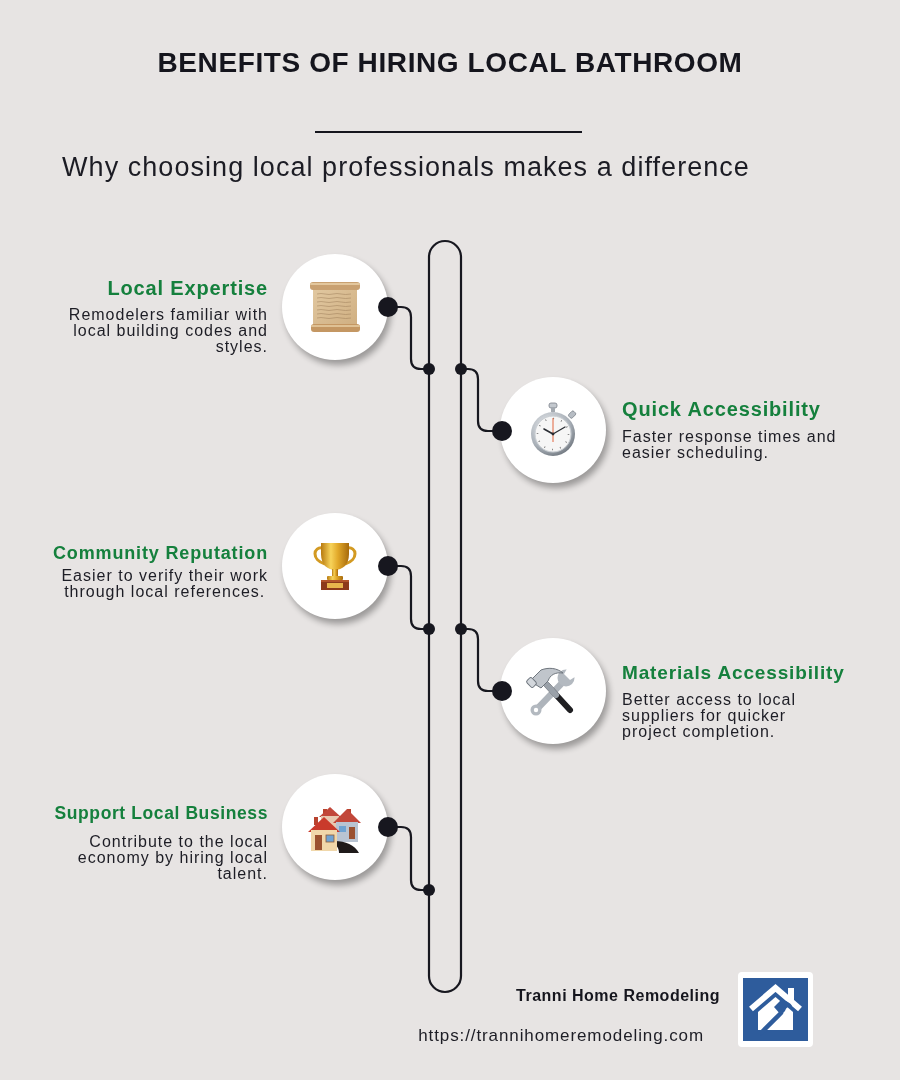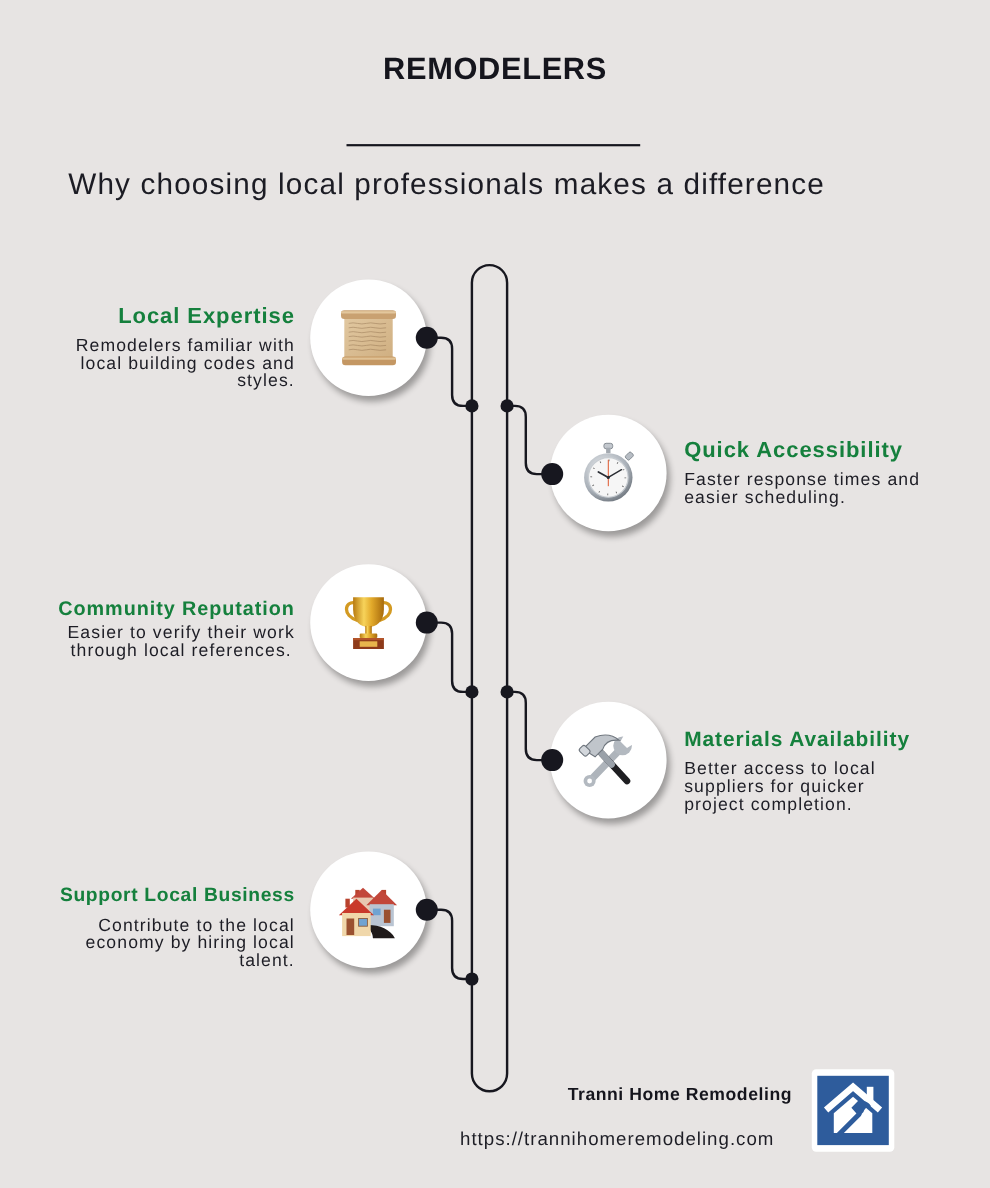--- a/index.html
+++ b/index.html
@@ -40,21 +40,21 @@
   .company { right:180px; top:986px; font-weight:bold; font-size:16px; line-height:20px; letter-spacing:0.5px; color:#15151d; margin:0; white-space:nowrap; }
   .url { right:180px; top:1010px; font-size:17px; line-height:20px; letter-spacing:0.9px; color:#1d1d25; margin:16px; white-space:nowrap; }
   .logo-frame { left:738px; top:972px; width:75px; height:75px; background:#ffffff; border-radius:4px; }
   .logo-inner { position:absolute; left:5px; top:6px; width:65px; height:63px; background:#2e5c9c; }
   .logo-inner svg { width:65px; height:63px; display:block; }
 </style>
 </head>
 <body>
 
 <h1 class="abs title">
-  <span>REMODELERS</span>
+  <span>BENEFITS OF HIRING LOCAL BATHROOM</span>
 </h1>
 <div class="abs divider"></div>
 <p class="abs subtitle">Why choosing local professionals makes a difference</p>
 
 <div>
   <div class="abs circle" style="left:282px; top:254px;">
     <svg viewBox="0 0 60 60">
       <defs>
         <linearGradient id="paperG" x1="0" y1="0" x2="1" y2="1">
           <stop offset="0" stop-color="#e2c9a2"></stop>
@@ -153,21 +153,21 @@
       <polygon points="45,6 55,14 47,19 41,13" fill="#ffffff"></polygon>
       <circle cx="13" cy="49" r="5.5" fill="#b3b9c0"></circle>
       <circle cx="13" cy="49" r="2.2" fill="#ffffff"></circle>
 
       <line x1="24" y1="24" x2="47" y2="49" stroke="#1f1f22" stroke-width="6" stroke-linecap="round"></line>
       <line x1="24" y1="24" x2="33" y2="34" stroke="#9aa1a9" stroke-width="6" stroke-linecap="round"></line>
       <path d="M7 20 L18 9 C26 6 34 7 40 12 C32 11 27 14 25 20 L18 27 Z" fill="#c0c5cb" stroke="#6f767e" stroke-width="1"></path>
       <rect x="5" y="17" width="7" height="9" rx="2" transform="rotate(-45 8.5 21.5)" fill="#d3d7dc" stroke="#6f767e" stroke-width="1"></rect>
     </svg>
   </div>
-  <h2 class="abs heading h19 right-text" style="top:661px;">Materials Availability</h2>
+  <h2 class="abs heading h19 right-text" style="top:661px;">Materials Accessibility</h2>
   <p class="abs desc right-text" style="top:692px;">
     <span>Better access to local</span>
     <span>suppliers for quicker</span>
     <span>project completion.</span>
   </p>
 </div>
 
 <div>
   <div class="abs circle" style="left:282px; top:774px;">
     <svg viewBox="0 0 60 60">

